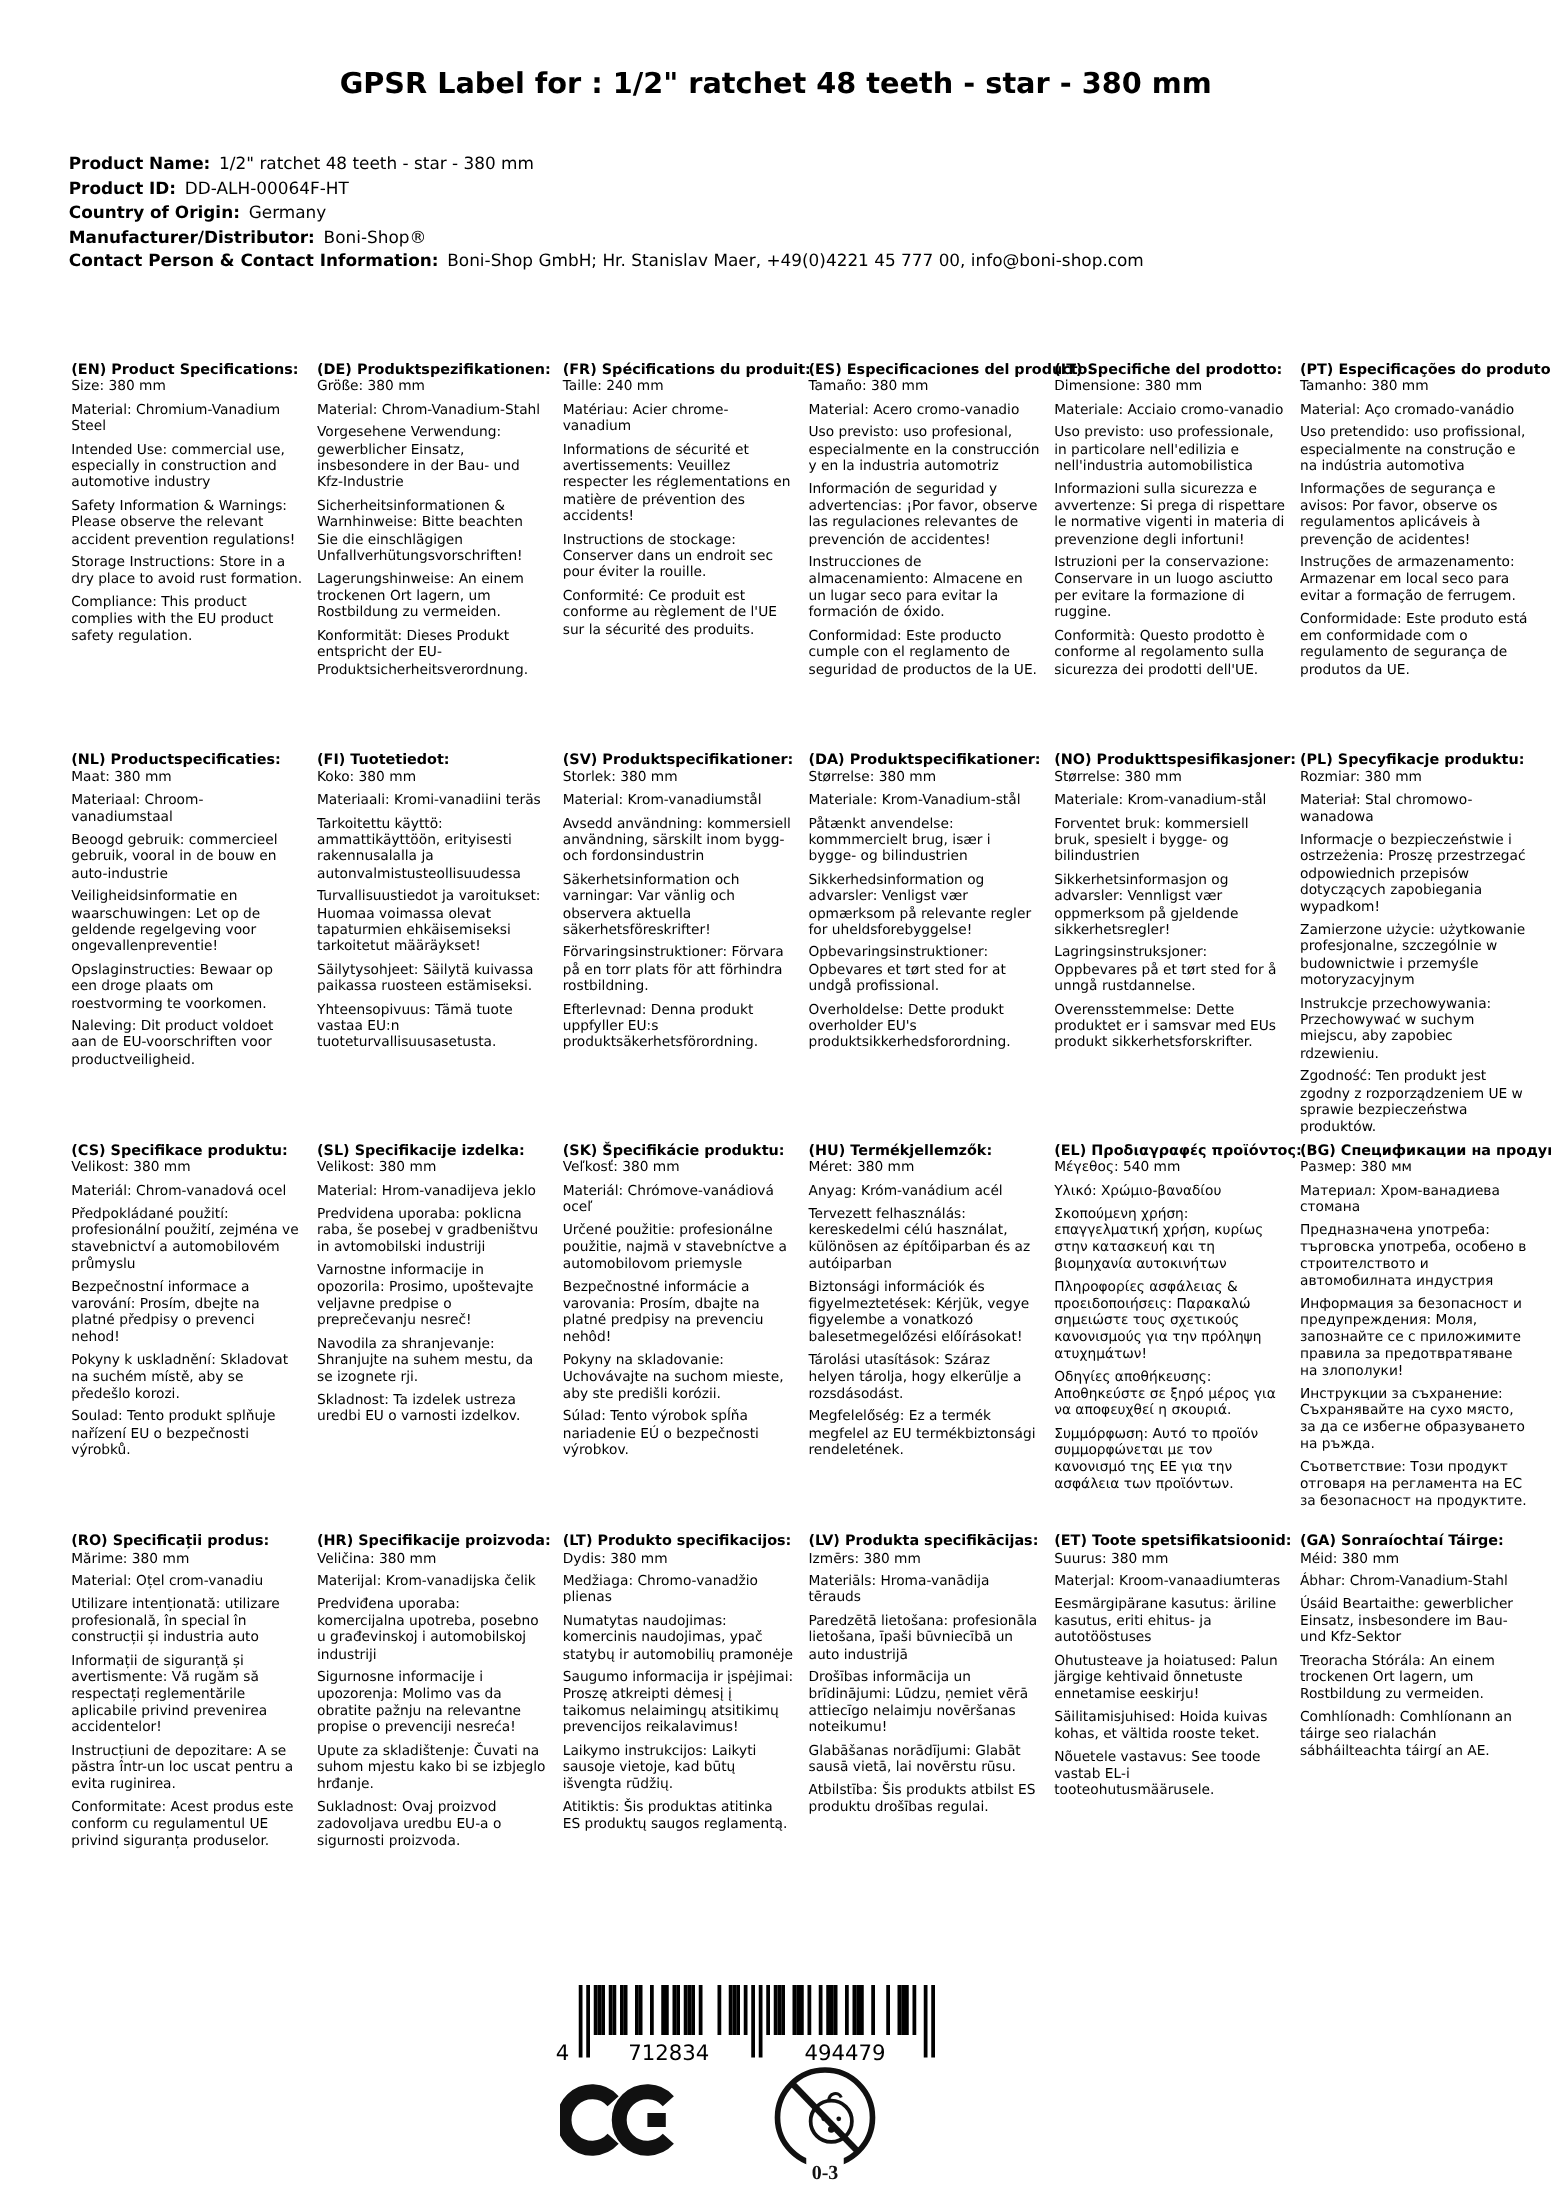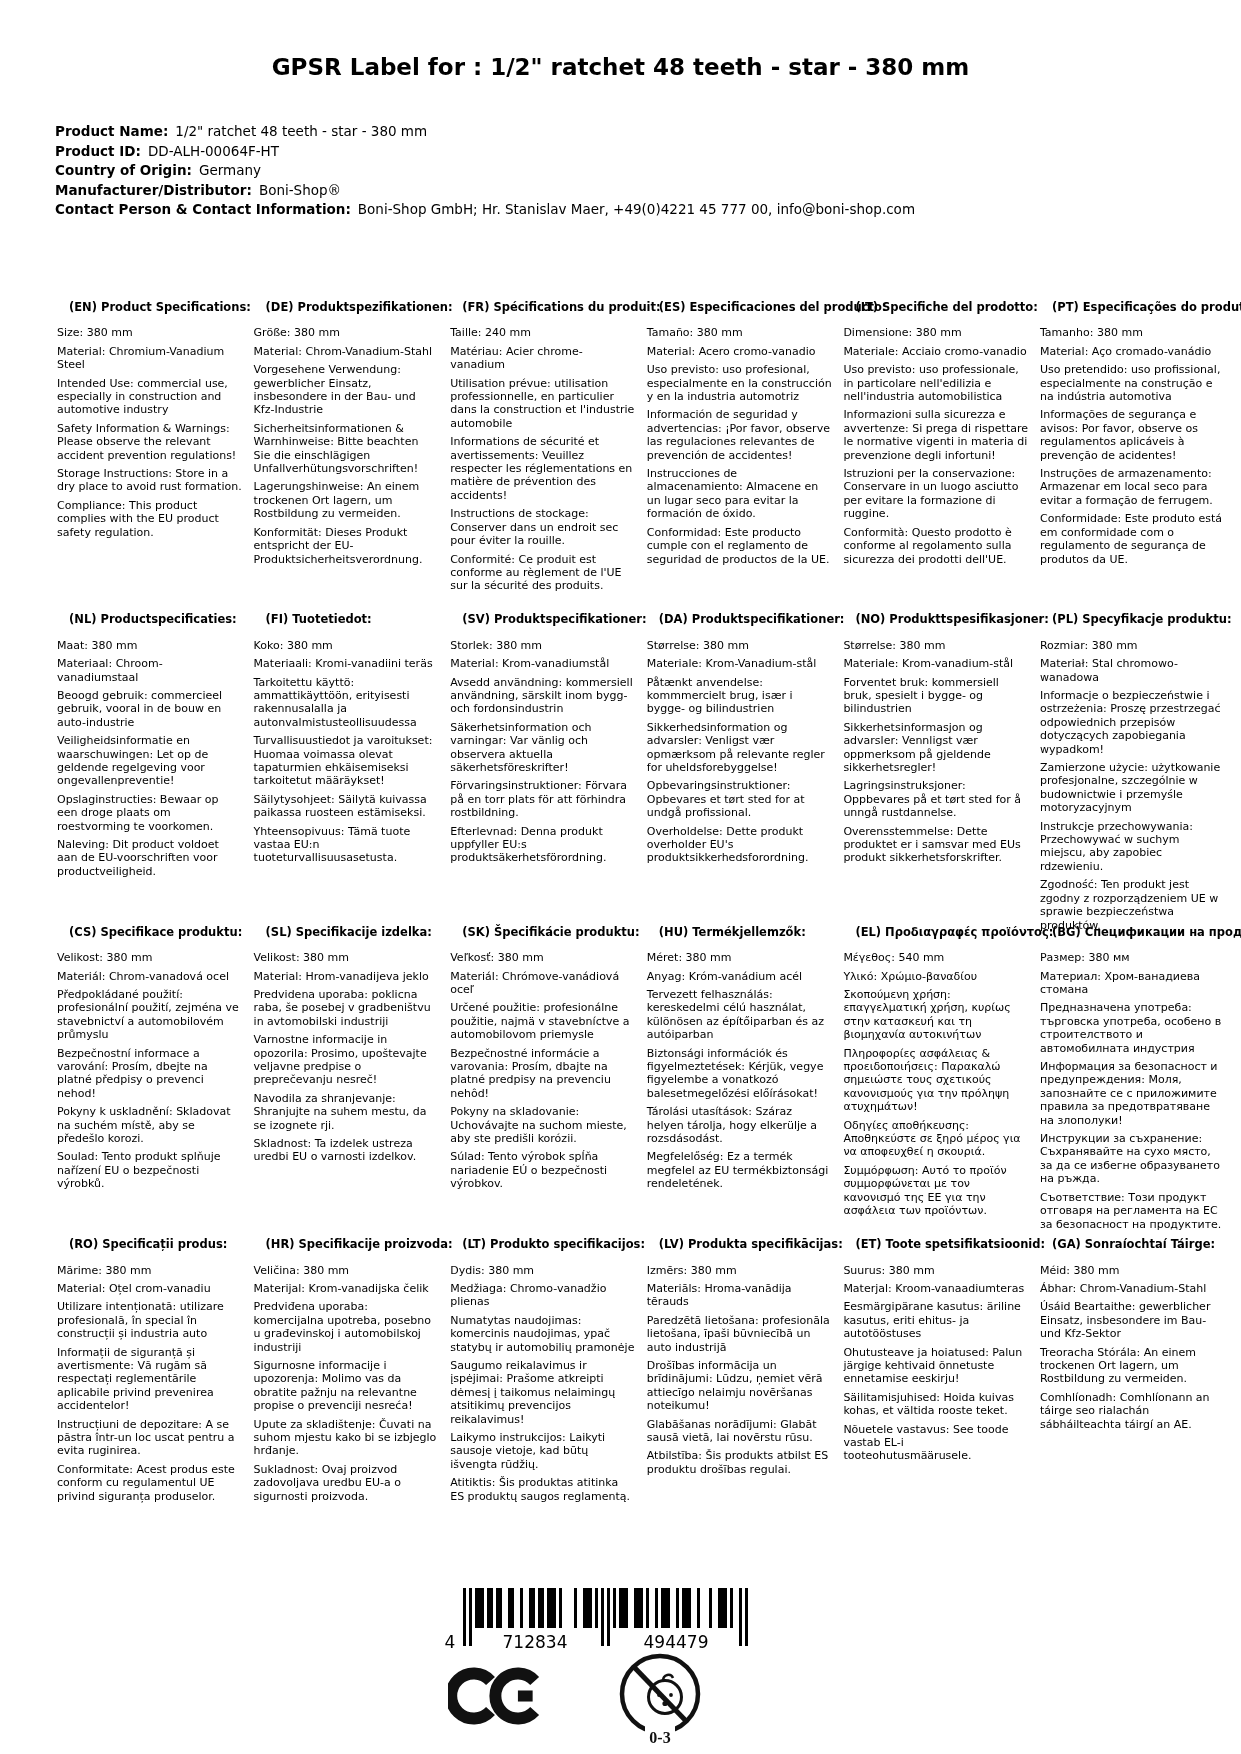--- a/index.html
+++ b/index.html
@@ -12,21 +12,21 @@
     text-align:center; font-size:23px; font-weight:bold; letter-spacing:0px;
   }
   .info { position:absolute; left:55px; top:122px; font-size:13.5px; line-height:19.5px; }
   .info-row .lbl { font-weight:bold; margin-right:7px; }
   .spec-grid {
     position:absolute; left:57px; top:289px;
     display:grid; grid-template-columns:repeat(6, 196.6px); grid-auto-rows:312.4px;
   }
   .block { width:185px; font-size:11px; line-height:13.4px; }
   .block h3 {
-    margin:12px; padding:0; font-size:11.5px; font-weight:bold; white-space:nowrap; overflow:visible;
+    margin:0; padding:0; font-size:11.5px; font-weight:bold; white-space:nowrap; overflow:visible;
   }
   .block p { margin:0 0 5px 0; overflow-wrap:break-word; }
   .barcode { position:absolute; left:437px; top:1588px; }
   .barcode svg text { font-family:"DejaVu Sans", sans-serif; font-size:17px; fill:#000; }
   .ce-mark { position:absolute; left:448px; top:1664px; }
   .age-warning { position:absolute; left:618px; top:1650px;font-family:Liberation Serif, serif; }
 </style>
 </head>
 <body>
 
@@ -68,21 +68,20 @@
         <p>Material: Chrom-Vanadium-Stahl</p>
         <p>Vorgesehene Verwendung: gewerblicher Einsatz, insbesondere in der Bau- und Kfz-Industrie</p>
         <p>Sicherheitsinformationen &amp; Warnhinweise: Bitte beachten Sie die einschlägigen Unfallverhütungsvorschriften!</p>
         <p>Lagerungshinweise: An einem trockenen Ort lagern, um Rostbildung zu vermeiden.</p>
         <p>Konformität: Dieses Produkt entspricht der EU-Produktsicherheitsverordnung.</p>
       </div>
       <div class="block">
         <h3>(FR) Spécifications du produit:</h3>
         <p>Taille: 240 mm</p>
         <p>Matériau: Acier chrome-vanadium</p>
-        <p>Utilisation prévue: utilisation professionnelle, en particulier dans la construction et l'industrie automobile</p>
         <p>Informations de sécurité et avertissements: Veuillez respecter les réglementations en matière de prévention des accidents!</p>
         <p>Instructions de stockage: Conserver dans un endroit sec pour éviter la rouille.</p>
         <p>Conformité: Ce produit est conforme au règlement de l'UE sur la sécurité des produits.</p>
       </div>
       <div class="block">
         <h3>(ES) Especificaciones del producto:</h3>
         <p>Tamaño: 380 mm</p>
         <p>Material: Acero cromo-vanadio</p>
         <p>Uso previsto: uso profesional, especialmente en la construcción y en la industria automotriz</p>
         <p>Información de seguridad y advertencias: ¡Por favor, observe las regulaciones relevantes de prevención de accidentes!</p>
@@ -231,21 +230,21 @@
         <p>Predviđena uporaba: komercijalna upotreba, posebno u građevinskoj i automobilskoj industriji</p>
         <p>Sigurnosne informacije i upozorenja: Molimo vas da obratite pažnju na relevantne propise o prevenciji nesreća!</p>
         <p>Upute za skladištenje: Čuvati na suhom mjestu kako bi se izbjeglo hrđanje.</p>
         <p>Sukladnost: Ovaj proizvod zadovoljava uredbu EU-a o sigurnosti proizvoda.</p>
       </div>
       <div class="block">
         <h3>(LT) Produkto specifikacijos:</h3>
         <p>Dydis: 380 mm</p>
         <p>Medžiaga: Chromo-vanadžio plienas</p>
         <p>Numatytas naudojimas: komercinis naudojimas, ypač statybų ir automobilių pramonėje</p>
-        <p>Saugumo reikalavimus ir įspėjimai: Prašome atkreipti dėmesį į taikomus nelaimingų atsitikimų prevencijos reikalavimus!</p>
+        <p>Saugumo informacija ir įspėjimai: Proszę atkreipti dėmesį į taikomus nelaimingų atsitikimų prevencijos reikalavimus!</p>
         <p>Laikymo instrukcijos: Laikyti sausoje vietoje, kad būtų išvengta rūdžių.</p>
         <p>Atitiktis: Šis produktas atitinka ES produktų saugos reglamentą.</p>
       </div>
       <div class="block">
         <h3>(LV) Produkta specifikācijas:</h3>
         <p>Izmērs: 380 mm</p>
         <p>Materiāls: Hroma-vanādija tērauds</p>
         <p>Paredzētā lietošana: profesionāla lietošana, īpaši būvniecībā un auto industrijā</p>
         <p>Drošības informācija un brīdinājumi: Lūdzu, ņemiet vērā attiecīgo nelaimju novēršanas noteikumu!</p>
         <p>Glabāšanas norādījumi: Glabāt sausā vietā, lai novērstu rūsu.</p>

